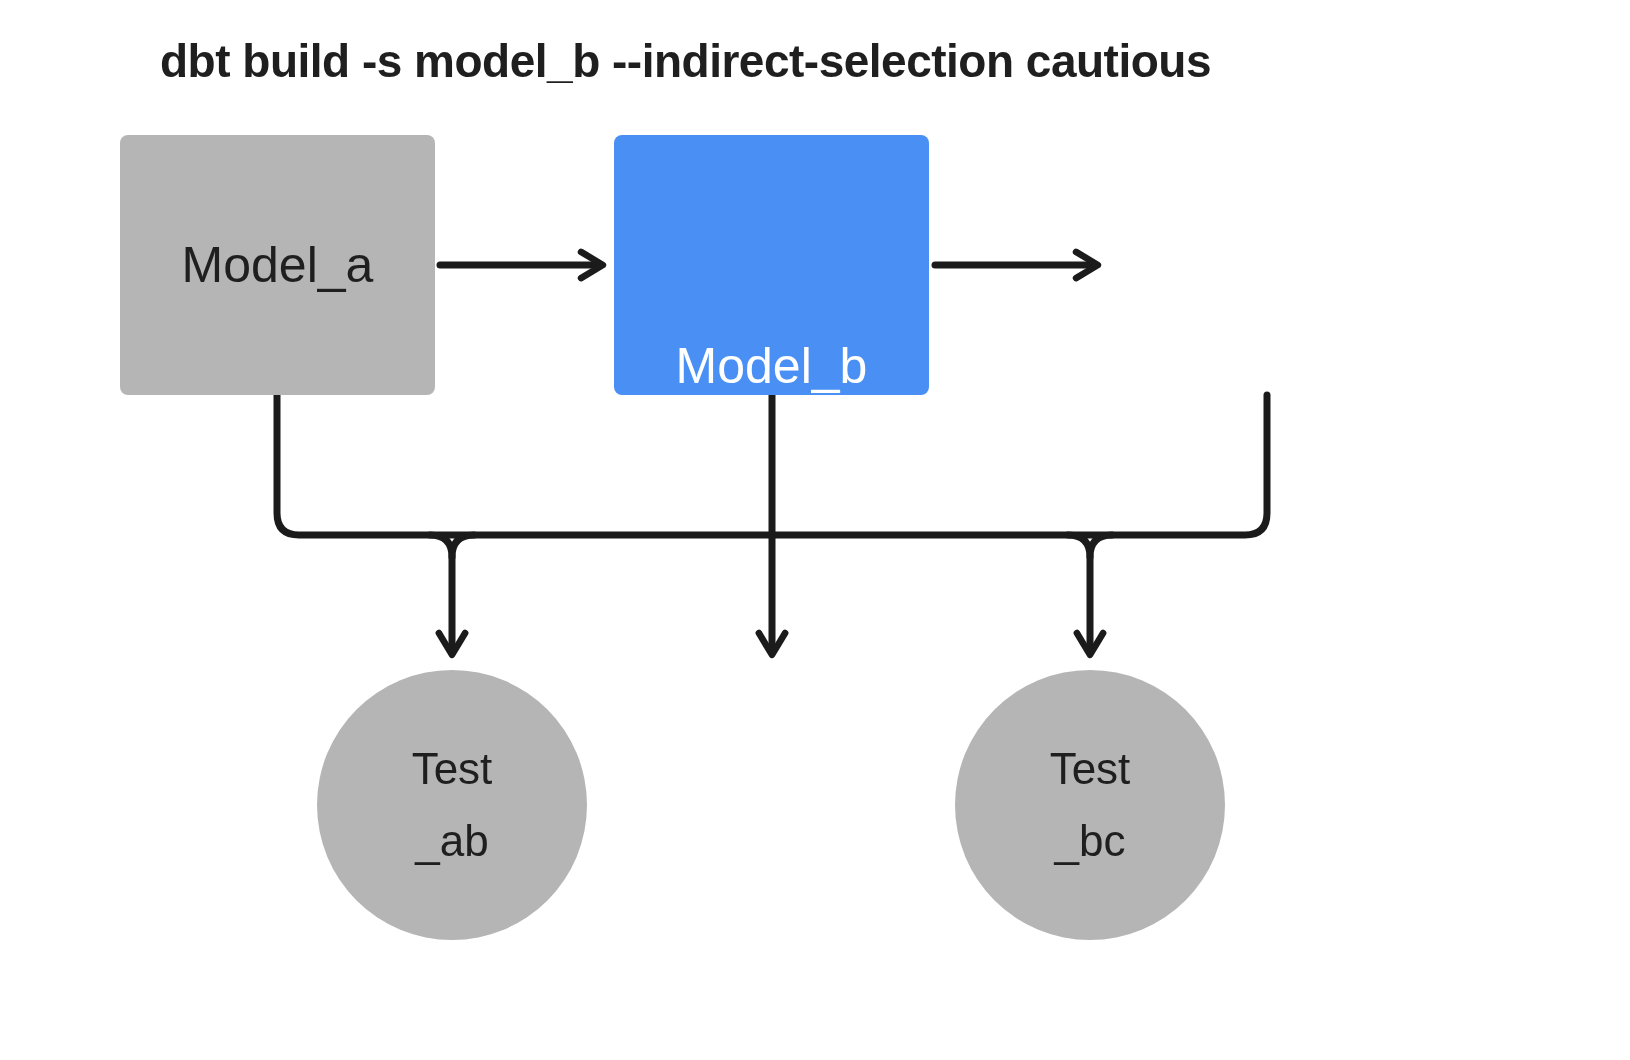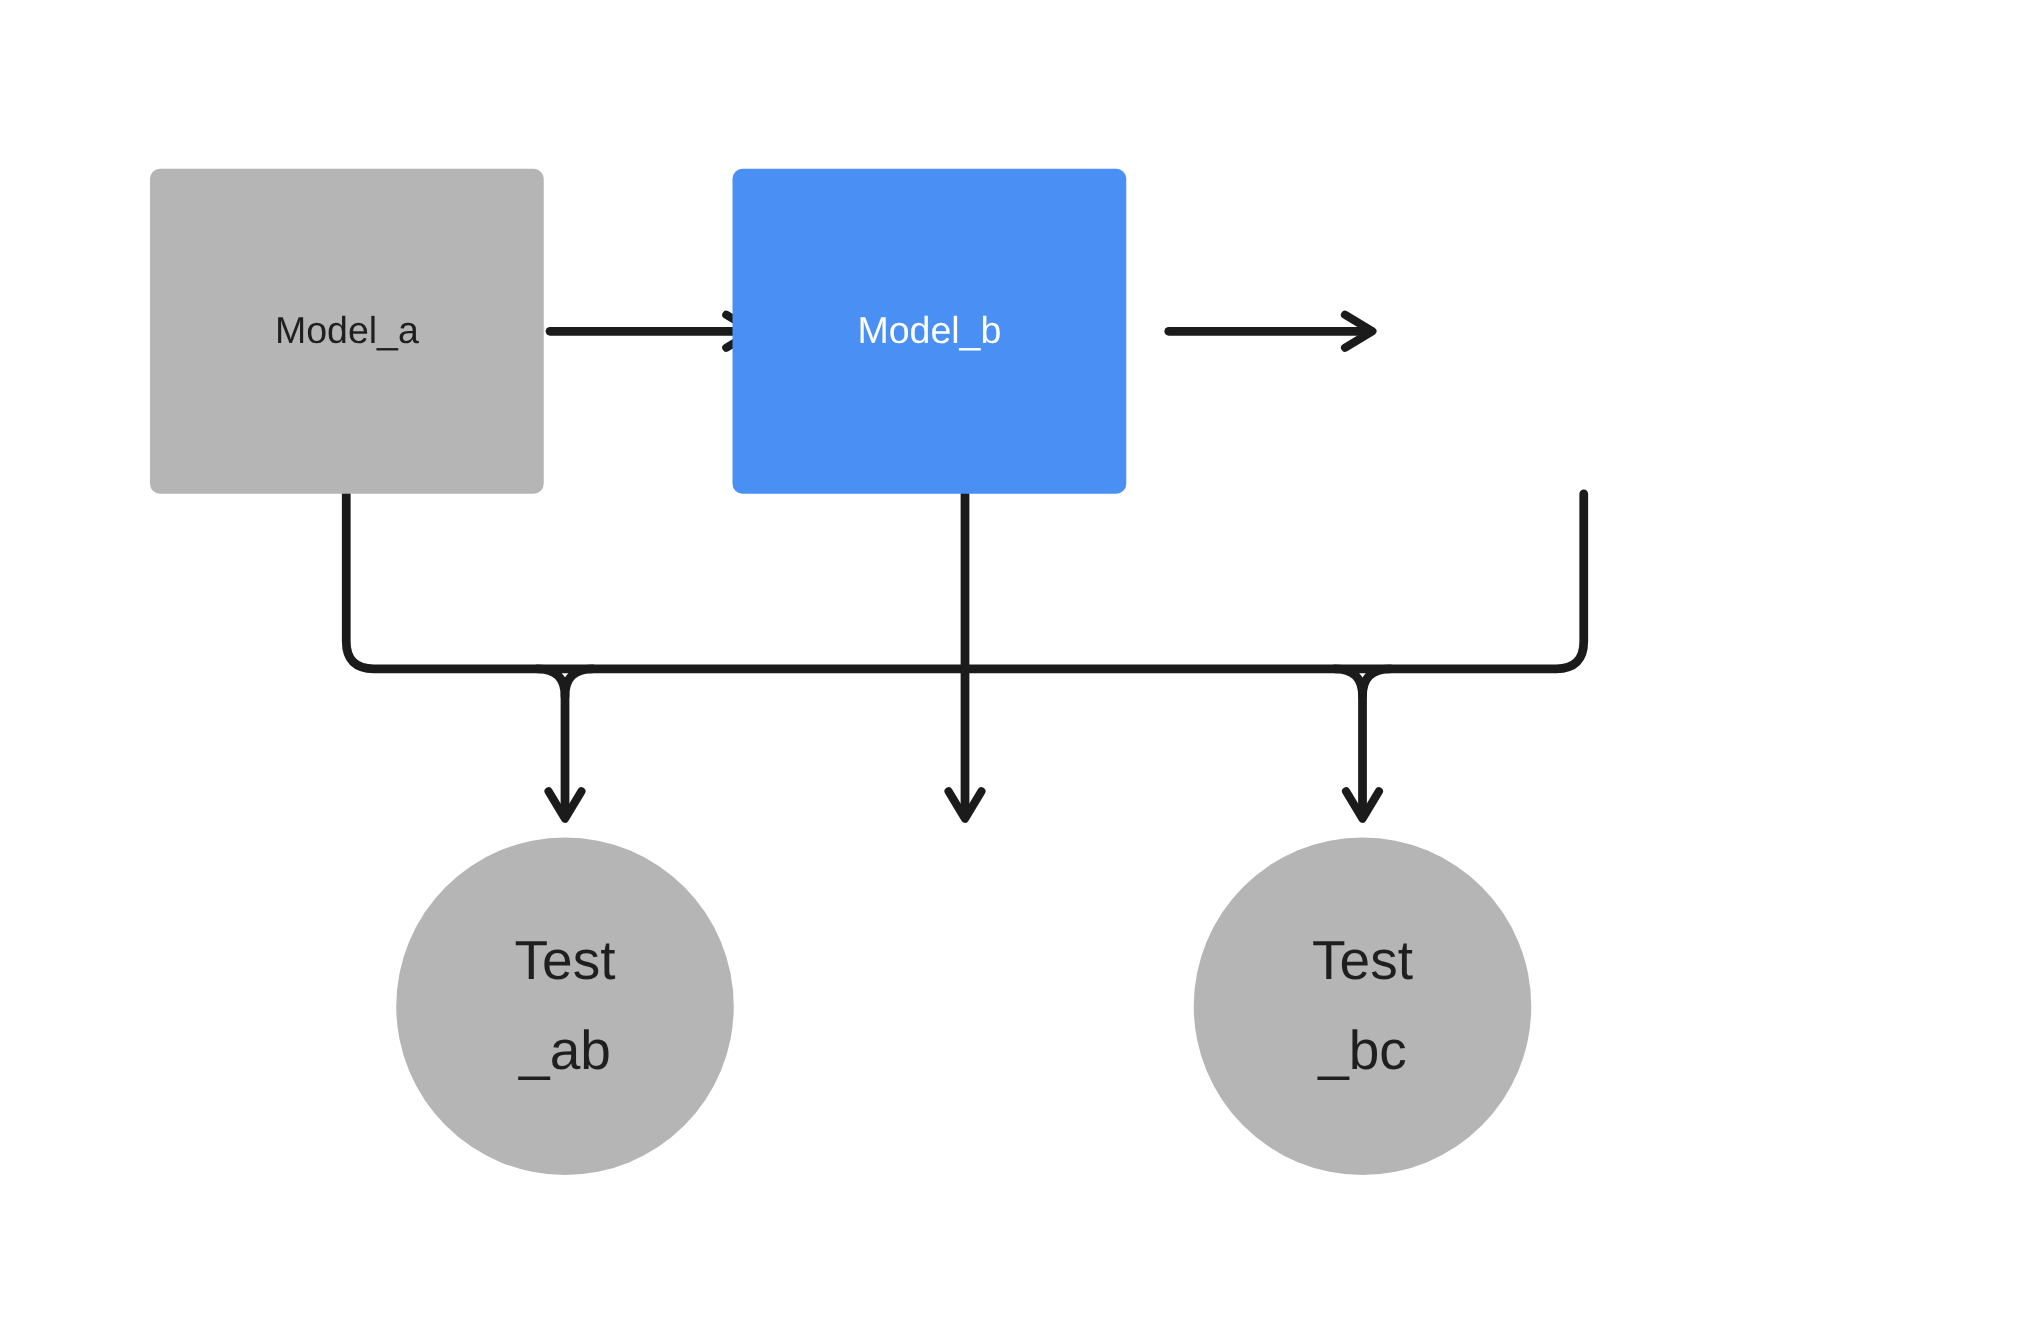--- a/index.html
+++ b/index.html
@@ -48,25 +48,25 @@
   }
   .model-box {
     position: absolute;
     top: 135px;
     width: 315px;
     height: 260px;
     border-radius: 8px;
     display: flex;
     align-items: center;
     justify-content: center;
-    font-size: 30px;
+    font-size: 50px;
     color: var(--text-dark, #1f1f1f);
   }
   .model-a { left: 120px;  background: var(--node-gray, #b5b5b5); }
-  .model-b { left: 586px;  background: var(--node-blue, #4a90f4); color: var(--text-light, #ffffff); }
+  .model-b { left: 614px;  background: var(--node-blue, #4a90f4); color: var(--text-light, #ffffff); align-items: flex-end; }
   .model-c { left: 1110px; background: var(--node-gray, #b5b5b5); }
   .test-circle {
     position: absolute;
     top: 670px;
     width: 270px;
     height: 270px;
     border-radius: 50%;
     display: flex;
     flex-direction: column;
     align-items: center;
@@ -79,20 +79,21 @@
   .test-ab { left: 317px; background: var(--node-gray, #b5b5b5); }
   .test-b  { left: 635px; background: var(--node-yellow, #f8e8a6); }
   .test-bc { left: 955px; background: var(--node-gray, #b5b5b5); }
   .node-label { white-space: nowrap; }
 </style>
 </head>
 <body>
 
 <div class="canvas">
 
+  <div class="diagram-title">dbt build -s model_b --indirect-selection cautious</div>
 
   <svg class="connector-layer" width="1630" height="1060" viewBox="0 0 1630 1060">
     <defs>
       <marker id="arrowhead" viewBox="0 0 24 24" refX="17" refY="12" markerWidth="5" markerHeight="5" orient="auto" markerUnits="strokeWidth">
         <path class="arrowhead-path" d="M 4 3 L 19 12 L 4 21"></path>
       </marker>
     </defs>
 
     <path class="edge" d="M 440 265 H 600" marker-end="url(#arrowhead)"></path>
 

